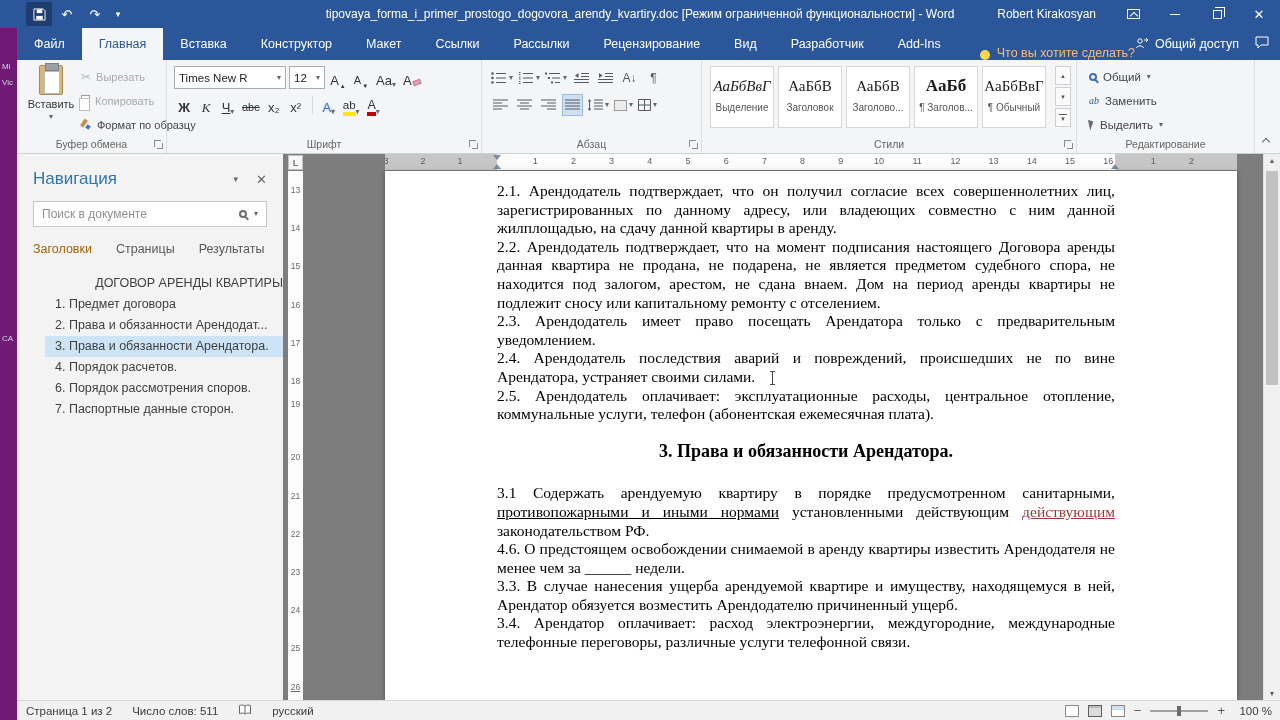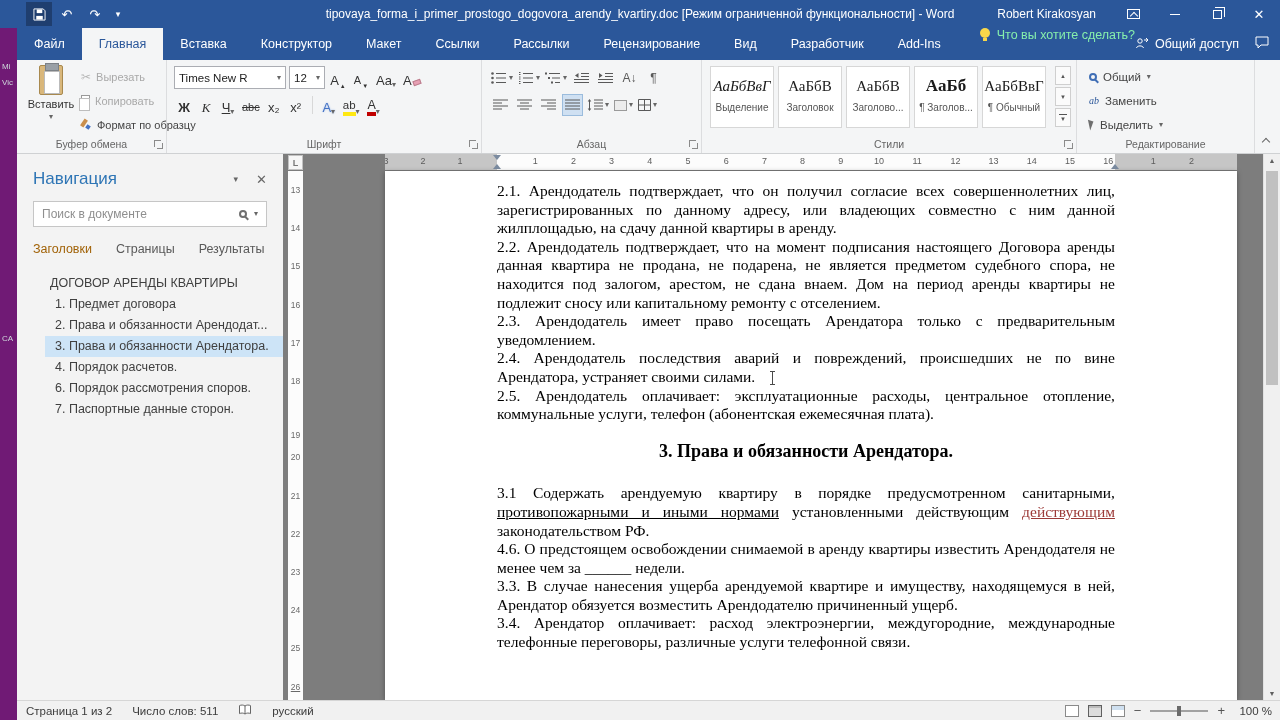--- a/index.html
+++ b/index.html
@@ -24,21 +24,21 @@
 
   
   .dstrip{position:absolute;left:0;top:28px;width:17px;height:692px;background:#701a75;overflow:hidden;z-index:25}
   .dfrag{position:absolute;left:2px;color:#cfd8dc;font-size:8px;white-space:nowrap}
 
   
   .tabsrow{position:absolute;left:17px;top:28px;width:1263px;height:32px;background:#2b579a;display:flex;align-items:stretch;color:#fff;z-index:20}
   .rtabs{display:flex}
   .rtab{padding:0 17px;display:flex;align-items:center;font-size:12.5px;white-space:nowrap}
   .rtab.active{background:#f4f5f6;color:#2b579a}
-  .tellme{display:flex;align-items:flex-start;gap:7px;margin-left:22px;color:#86efac;font-size:12.5px;white-space:nowrap}
+  .tellme{display:flex;align-items:flex-end;gap:7px;margin-left:22px;color:#fdba74;font-size:12.5px;white-space:nowrap}
   .bulb{width:10px;height:10px;border-radius:50%;background:#f8d74a;position:relative}
   .bulb::after{content:"";position:absolute;left:3px;bottom:-3px;width:4px;height:3px;background:#f8d74a}
   .tabsrow-right{margin-left:auto;display:flex;align-items:center;gap:16px;padding-right:14px}
   .share{display:flex;align-items:center;gap:6px;font-size:12.5px;white-space:nowrap}
 
   
   .ribbon{position:absolute;left:17px;top:60px;width:1263px;height:94px;background:#f4f5f6;border-bottom:1px solid #cfd1d3;display:flex;z-index:20}
   .rgroup{position:relative;height:100%;border-right:1px solid #dcdddf;flex:0 0 auto}
   .glabel{position:absolute;bottom:3px;left:0;right:0;text-align:center;font-size:10.5px;color:#666;white-space:nowrap}
   .launcher{position:absolute;right:2px;bottom:3px;width:11px;height:11px}
@@ -483,21 +483,21 @@
       <input placeholder="Поиск в документе" style="">
       <span class="icon-mag gray"></span>
       <span class="dd">▾</span>
     </div>
     <div class="nav-tabs">
         <span class="ntab active">Заголовки</span>
         <span class="ntab">Страницы</span>
         <span class="ntab">Результаты</span>
       </div>
     <div class="nav-items">
-        <div class="nitem l0" style="padding-left: 5px;">ДОГОВОР АРЕНДЫ КВАРТИРЫ</div>
+        <div class="nitem l0" style="padding-left: 5px; text-align: right;">ДОГОВОР АРЕНДЫ КВАРТИРЫ</div>
         <div class="nitem" style="padding-left: 10px;">1. Предмет договора</div>
         <div class="nitem" style="padding-left: 10px;">2. Права и обязанности Арендодат...</div>
         <div class="nitem sel" style="padding-left: 10px;">3. Права и обязанности Арендатора.</div>
         <div class="nitem" style="padding-left: 10px;">4. Порядок расчетов.</div>
         <div class="nitem" style="padding-left: 10px;">6. Порядок рассмотрения споров.</div>
         <div class="nitem" style="padding-left: 10px;">7. Паспортные данные сторон.</div>
       </div>
   </aside>
 
   <main class="docarea">
@@ -532,21 +532,21 @@
       <span class="ind ind-br"></span>
     </div>
     <div class="vruler">
       <div>
           <span class="vnum" style="top: 14px;">13</span>
           <span class="vnum" style="top: 52.2px;">14</span>
           <span class="vnum" style="top: 90.4px;">15</span>
           <span class="vnum" style="top: 128.6px;">16</span>
           <span class="vnum" style="top: 166.8px;">17</span>
           <span class="vnum" style="top: 205px;">18</span>
-          <span class="vnum" style="top: 259px;">19</span>
+          <span class="vnum" style="top: 228px;">19</span>
           <span class="vnum" style="top: 281.4px;">20</span>
           <span class="vnum" style="top: 319.6px;">21</span>
           <span class="vnum" style="top: 357.8px;">22</span>
           <span class="vnum" style="top: 396px;">23</span>
           <span class="vnum" style="top: 434.2px;">24</span>
           <span class="vnum" style="top: 472.4px;">25</span>
           <span class="vnum" style="top: 510.6px; text-decoration: underline;">26</span>
         </div>
     </div>
     <div class="page">

